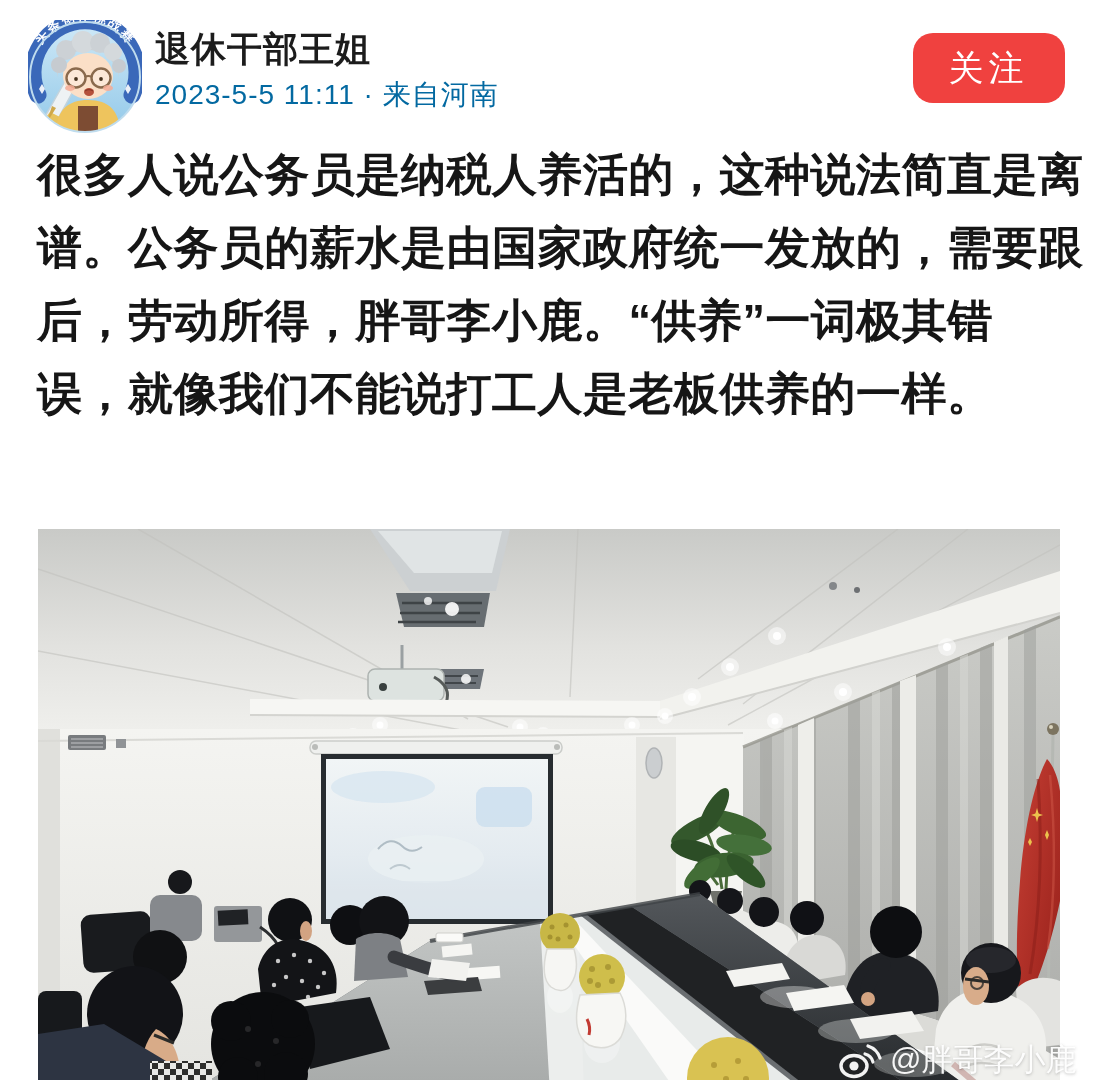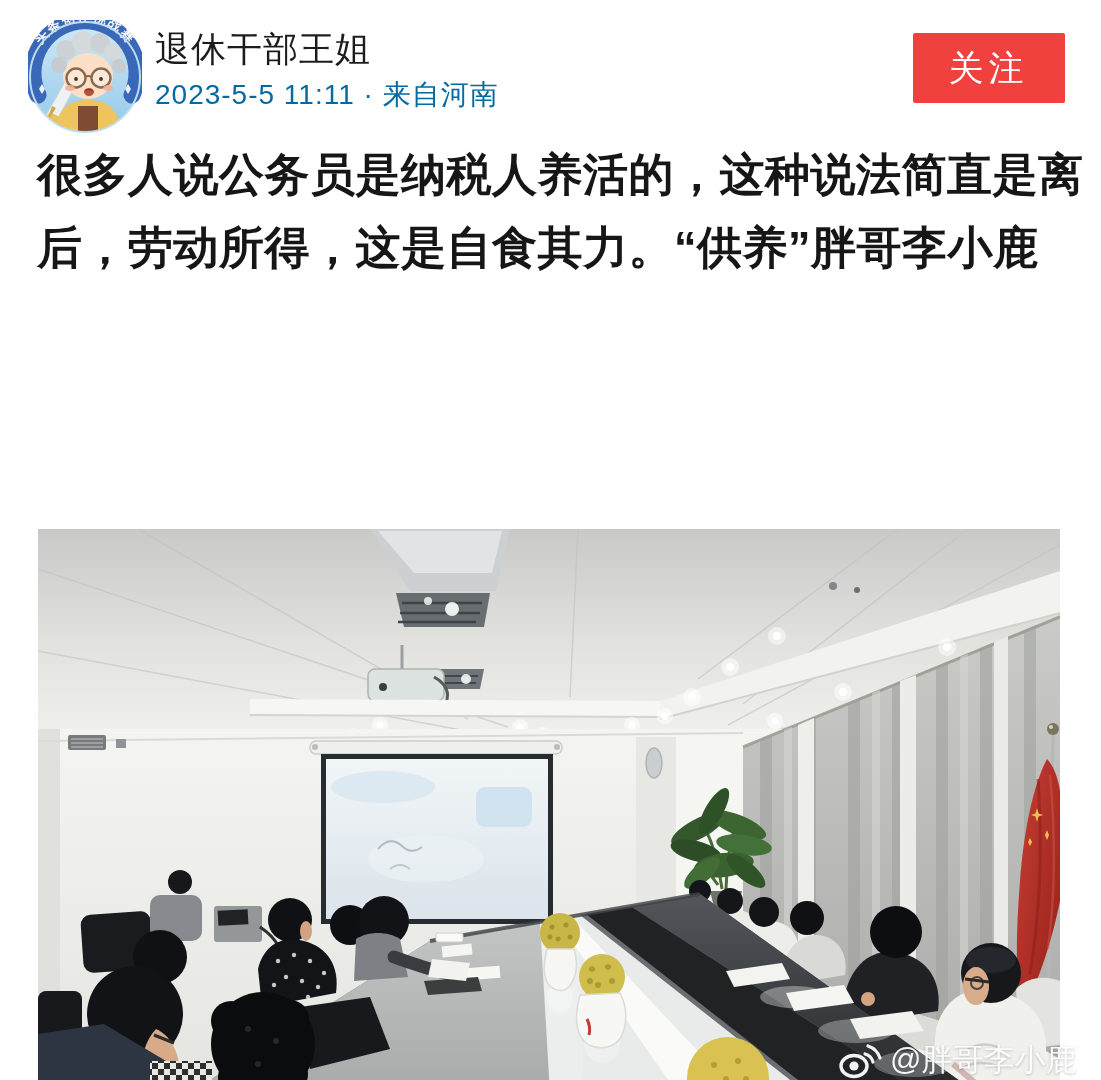--- a/index.html
+++ b/index.html
@@ -1,24 +1,24 @@
 <!DOCTYPE html>
 <html><head>
 <meta charset="utf-8">
 <style>
   html,body{margin:0;padding:0;}
   body{
     width:1101px;height:1080px;background:#ffffff;position:relative;overflow:hidden;
     font-family:"Liberation Sans","DejaVu Sans",sans-serif;
   }
   .avatar-wrap{position:absolute;left:28px;top:20px;width:114px;height:114px;cursor:pointer;}
-  .username{position:absolute;left:155px;top:26px;font-size:35px;font-weight:400;color:#1c1c1c;letter-spacing:1px;}
+  .username{position:absolute;left:155px;top:26px;font-size:35px;font-weight:700;color:#1c1c1c;letter-spacing:1px;}
   .meta{position:absolute;left:155px;top:76px;font-size:28px;color:#0369a1;letter-spacing:1px;}
   .follow-btn{
-    position:absolute;right:36px;top:33px;width:152px;height:70px;border:none;border-radius:2px;
+    position:absolute;right:36px;top:33px;width:152px;height:70px;border:none;border-radius:20px;
     background:#f0413f;color:#ffffff;font-size:35px;font-weight:500;letter-spacing:5px;
     font-family:inherit;cursor:pointer;padding-left:5px;
   }
   .post-text{position:absolute;left:37px;top:138px;width:1034px;color:#161616;font-size:45px;line-height:73px;letter-spacing:.5px;}
   .post-text .line{white-space:nowrap;font-weight:bold;}
   .photo{position:absolute;left:38px;top:529px;width:1032px;height:565px;margin:0;}
   .photo svg.scene{display:block;}
   .watermark{
     position:absolute;left:800px;top:510px;display:flex;align-items:center;gap:8px;
     color:rgba(255,255,255,.94);font-size:31px;white-space:nowrap;
@@ -89,21 +89,23 @@
       <circle cx="57" cy="57" r="55" fill="none" stroke="#bfdcee" stroke-width="2"></circle>
     </svg>
   </div>
 
   <div class="username">退休干部王姐</div>
   <div class="meta">2023-5-5 11:11 · 来自河南</div>
   <button class="follow-btn" style="background: rgb(240, 65, 63);">关注</button>
 
   <div class="post-text">
     <div class="line">很多人说公务员是纳税人养活的，这种说法简直是离</div>
-    <div class="line">后，劳动所得，这是自食其力。“供养”胖哥李小鹿</div>
+    <div class="line">谱。公务员的薪水是由国家政府统一发放的，需要跟</div>
+    <div class="line">后，劳动所得，胖哥李小鹿。“供养”一词极其错</div>
+    <div class="line">误，就像我们不能说打工人是老板供养的一样。</div>
   </div>
 
   <figure class="photo">
     <svg class="scene" width="1022" height="565" viewBox="0 0 1022 565">
       <defs>
         <linearGradient id="gCeil" x1="0" y1="0" x2="0" y2="1">
           <stop offset="0" stop-color="#c9cac7"></stop>
             <stop offset=".55" stop-color="#e2e2df"></stop>
             <stop offset="1" stop-color="#f1f1ee"></stop>
         </linearGradient>

